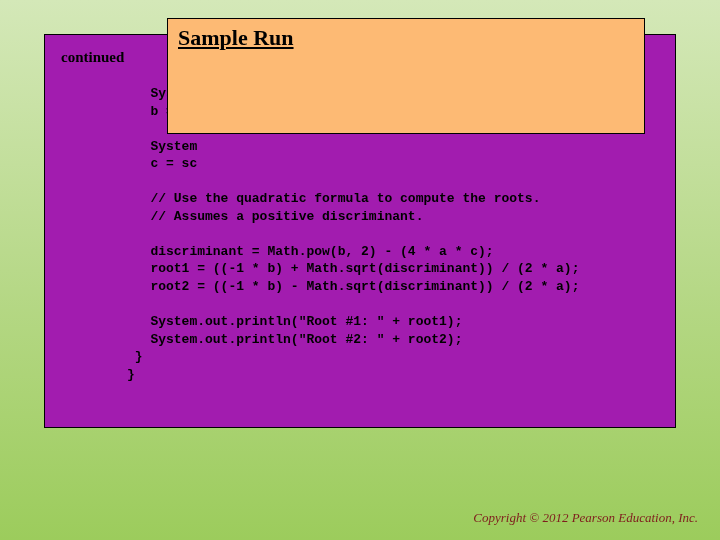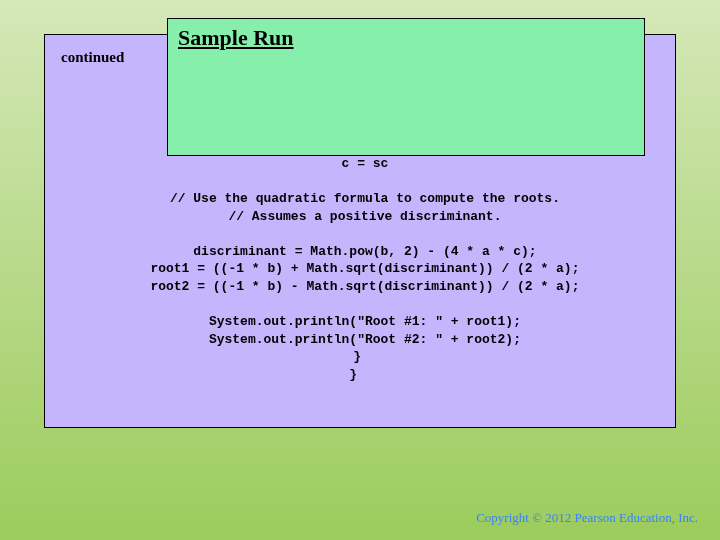--- a/index.html
+++ b/index.html
@@ -18,24 +18,23 @@
     left: 44px;
     width: 632px;
     height: 400px;
   }
   .code-box {
     position: absolute;
     top: 16px;
     left: 0;
     width: 632px;
     height: 394px;
-    background: #c4b5fd;
+    background: #a21caf;
     border: 1.5px solid #000;
     padding: 12px 16px;
-    text-align: center;
   }
   .continued-label {
     font-family: "Times New Roman", serif;
     font-size: 15px;
     font-weight: bold;
     position: absolute;
     top: 14px;
     left: 16px;
   }
   .code-text {
@@ -47,22 +46,22 @@
     position: absolute;
     top: 50px;
     left: 34px;
     margin-left: 48px;
   }
   .sample-box {
     position: absolute;
     top: 0;
     left: 123px;
     width: 478px;
-    height: 138px;
-    background: #86efac;
+    height: 116px;
+    background: #fdba74;
     border: 1.5px solid #000;
     padding: 6px 10px;
   }
   .sample-title {
     font-family: "Times New Roman", serif;
     font-size: 22px;
     font-weight: bold;
     text-decoration: underline;
     margin: 0 0 6px 0;
   }
@@ -73,21 +72,22 @@
     line-height: 1.35;
     white-space: pre;
   }
   .sample-content .in { color: #c00000; }
   .copyright {
     position: absolute;
     bottom: 14px;
     right: 22px;
     font-family: "Times New Roman", serif;
     font-size: 13px;
-    color: #3b82f6;
+    color: #7f1d1d;
+    font-style: italic;
   }
 </style>
 </head>
 <body>
 
 <div class="slide-area">
 
   <div class="code-box">
     <div class="continued-label">continued</div>
     <div class="code-text" id="code-text">   System

